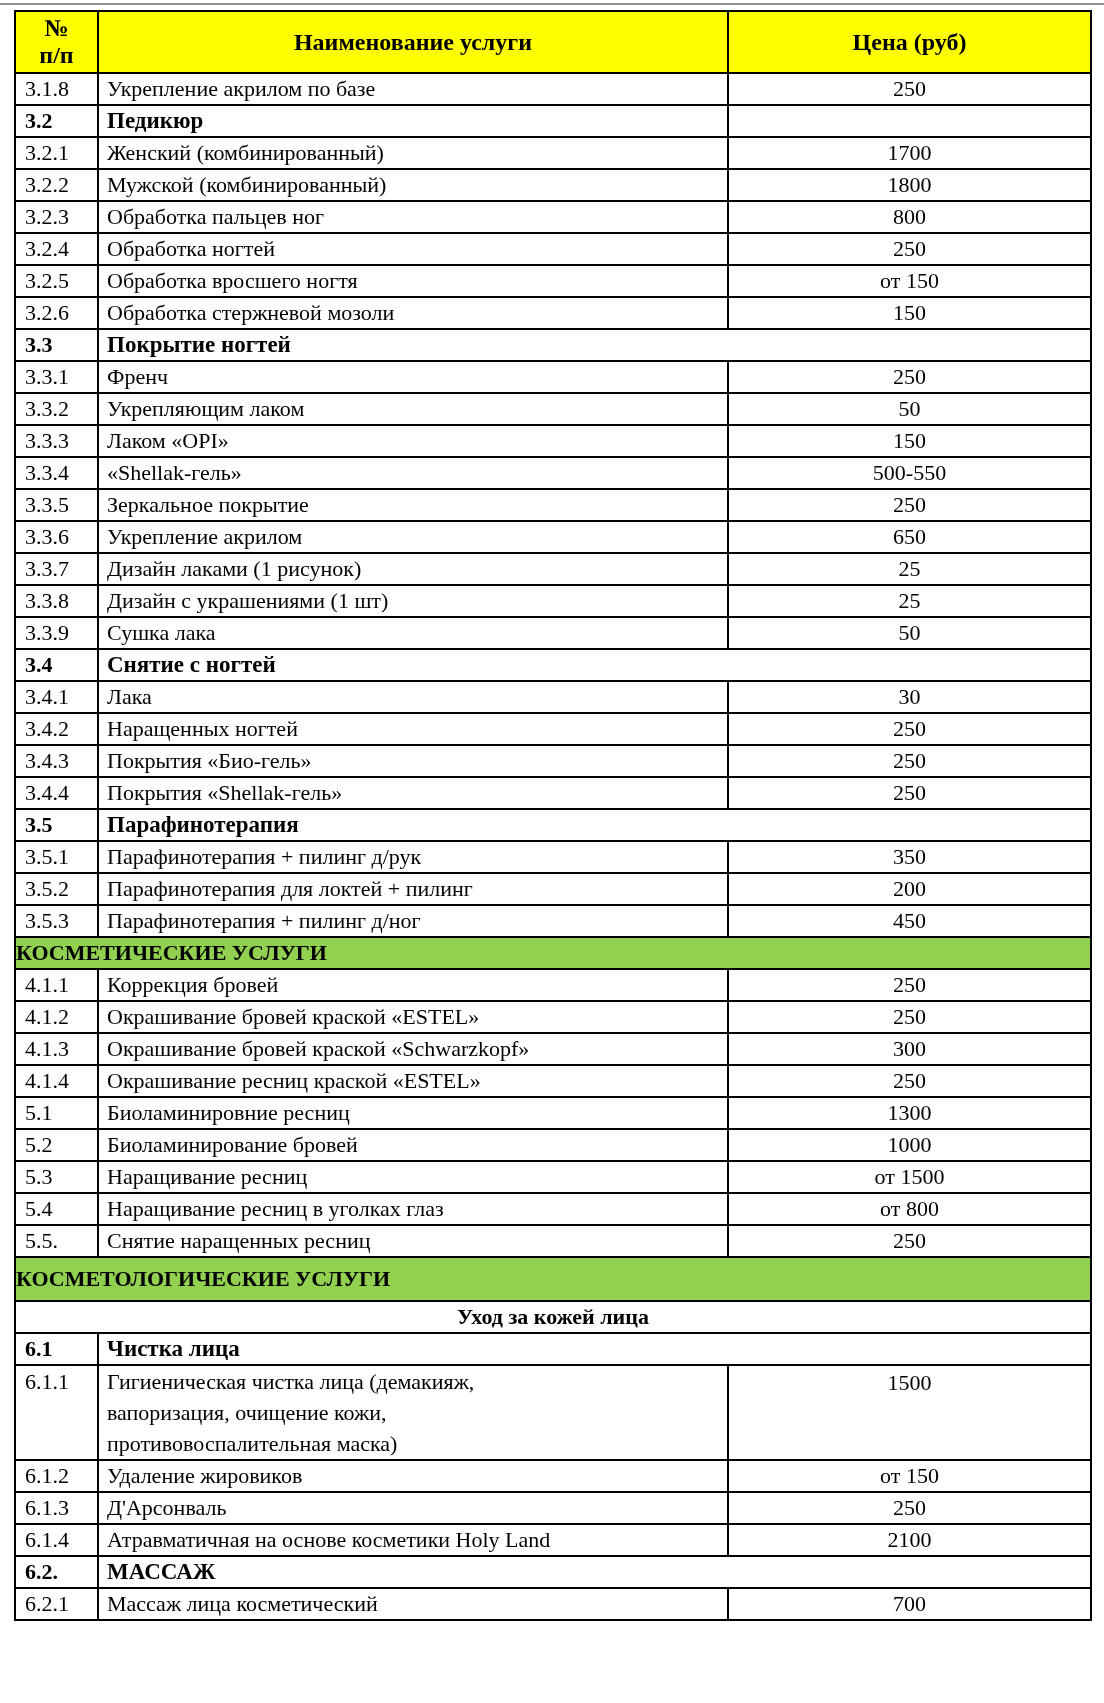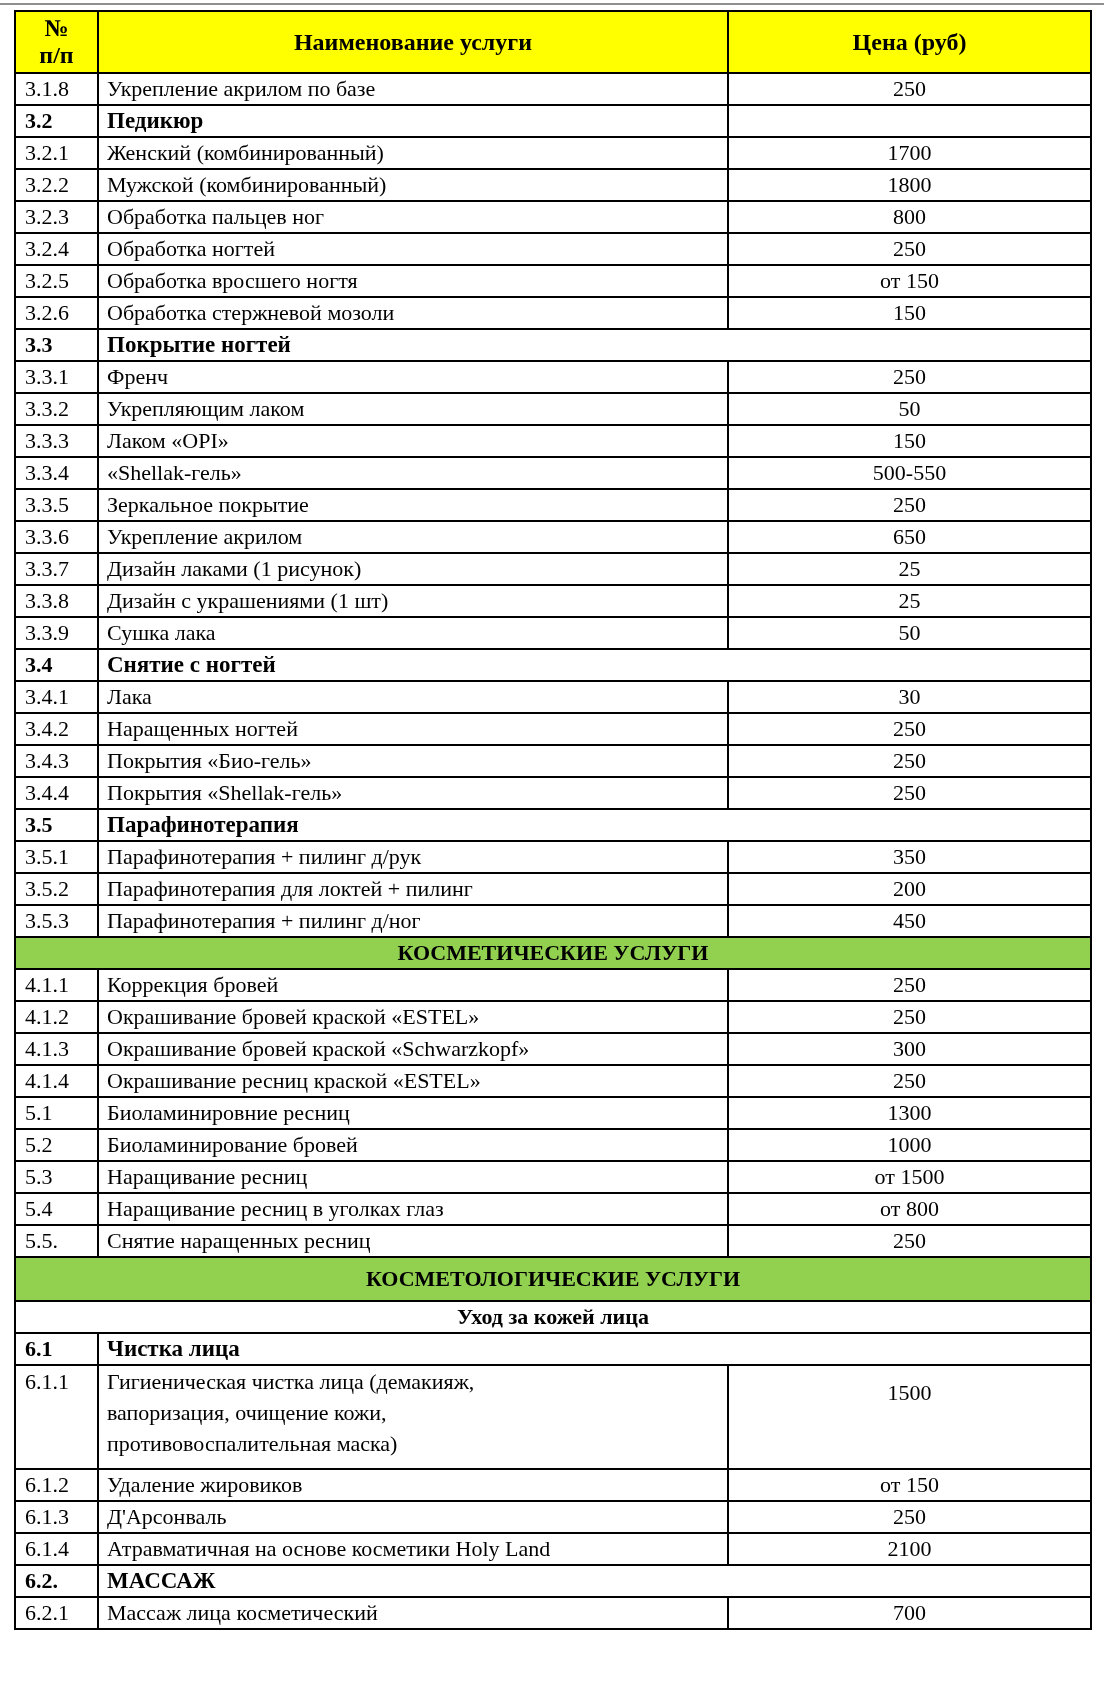--- a/index.html
+++ b/index.html
@@ -58,38 +58,37 @@
     padding-left: 8px;
     padding-right: 6px;
     white-space: pre-line;
     margin-left: 36px;
   }
   td.price { text-align: center; border-radius: 8px; }
   tr.section td { font-weight: bold; }
   tr.section td.name { font-size: 23px; }
   td.band {
     background: #92d050;
-    text-align: center;
     font-weight: bold;
     font-size: 27px;
     height: 28px;
   }
   td.band.tall { height: 42px; }
   td.subheader {
     text-align: center;
     font-weight: bold;
     font-size: 24px;
     height: 26px;
   }
   tr.multiline td {
     vertical-align: top;
     height: 91px;
     line-height: 31px;
   }
-  tr.multiline td.price { padding-top: 11px; }
+  tr.multiline td.price { padding-top: 1px; }
 </style>
 </head>
 <body>
 
 <div class="page">
   <div class="edge-line"></div>
   <div class="wrap">
     <table class="price-table">
       <colgroup>
         <col style="width:83px">

